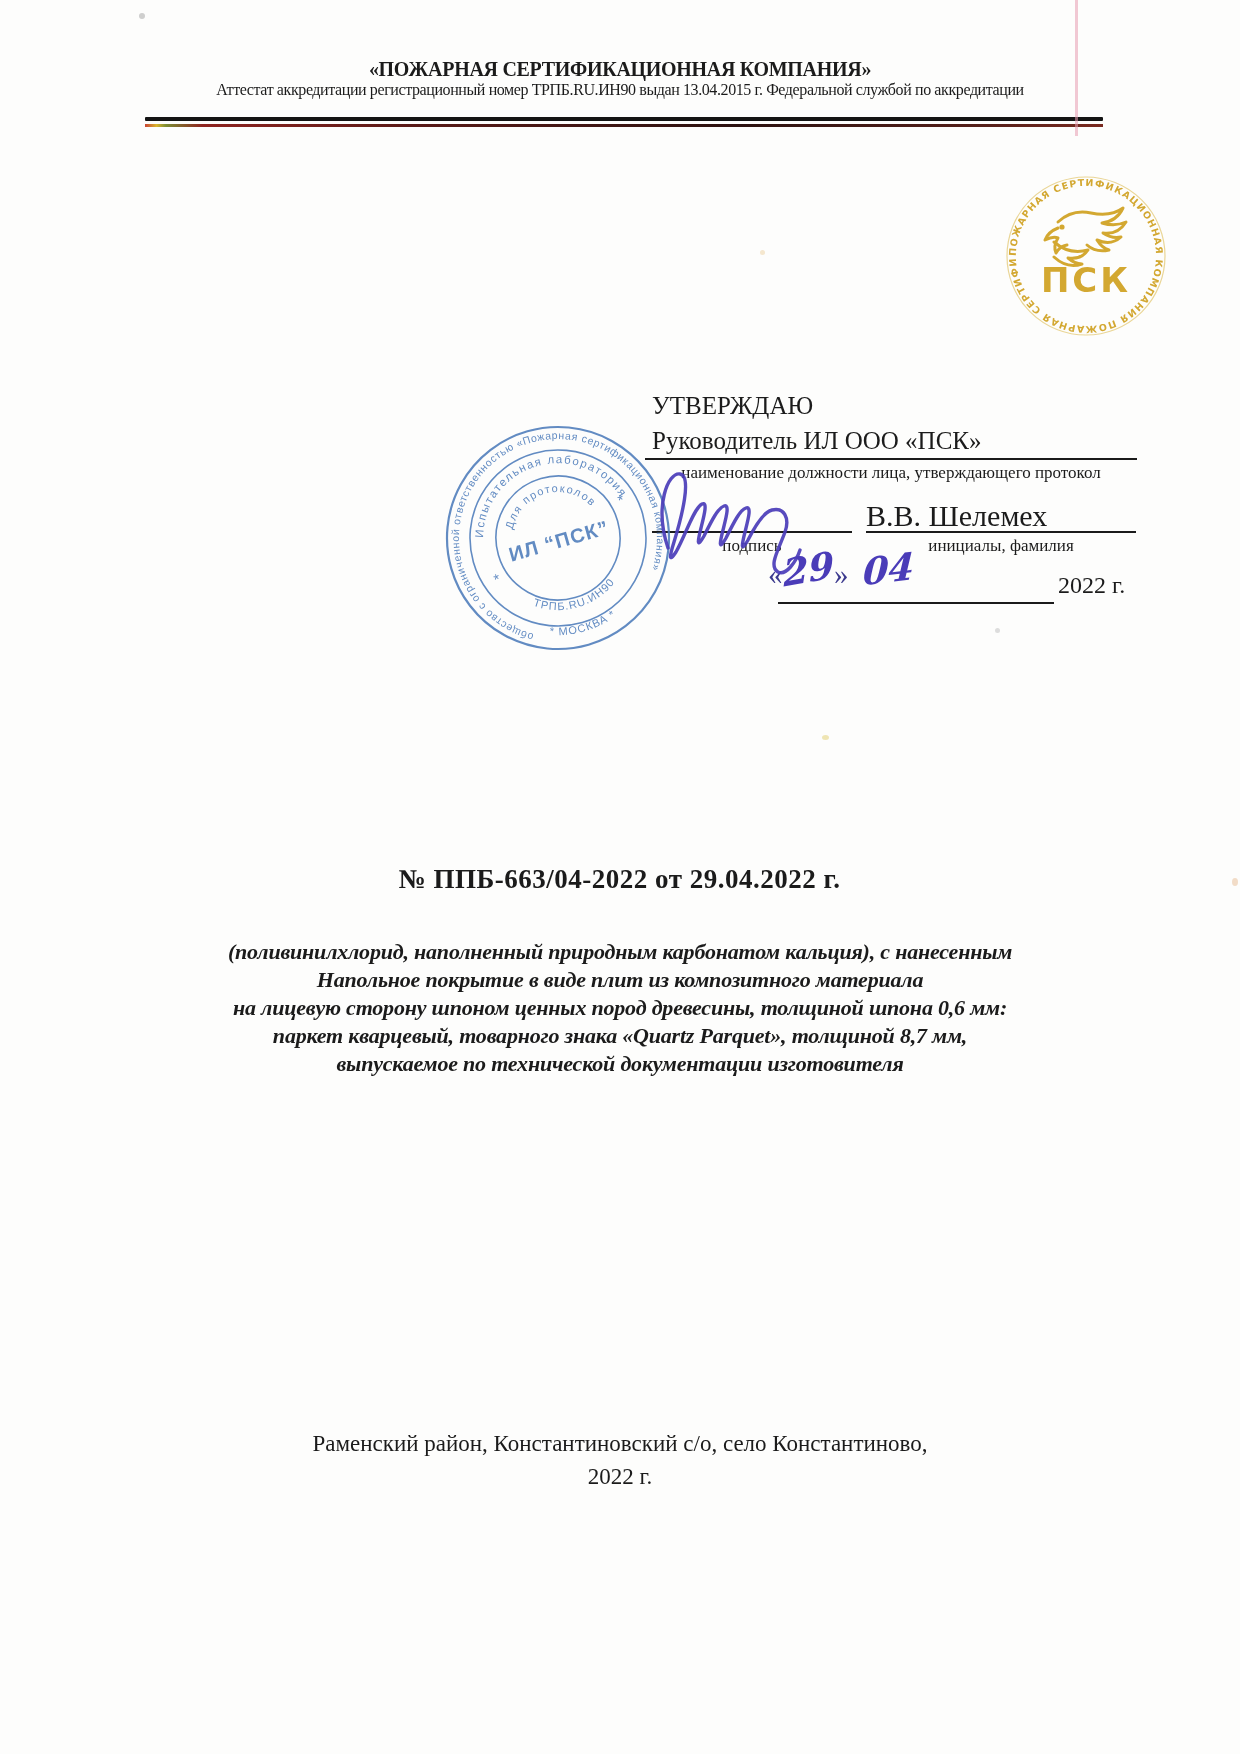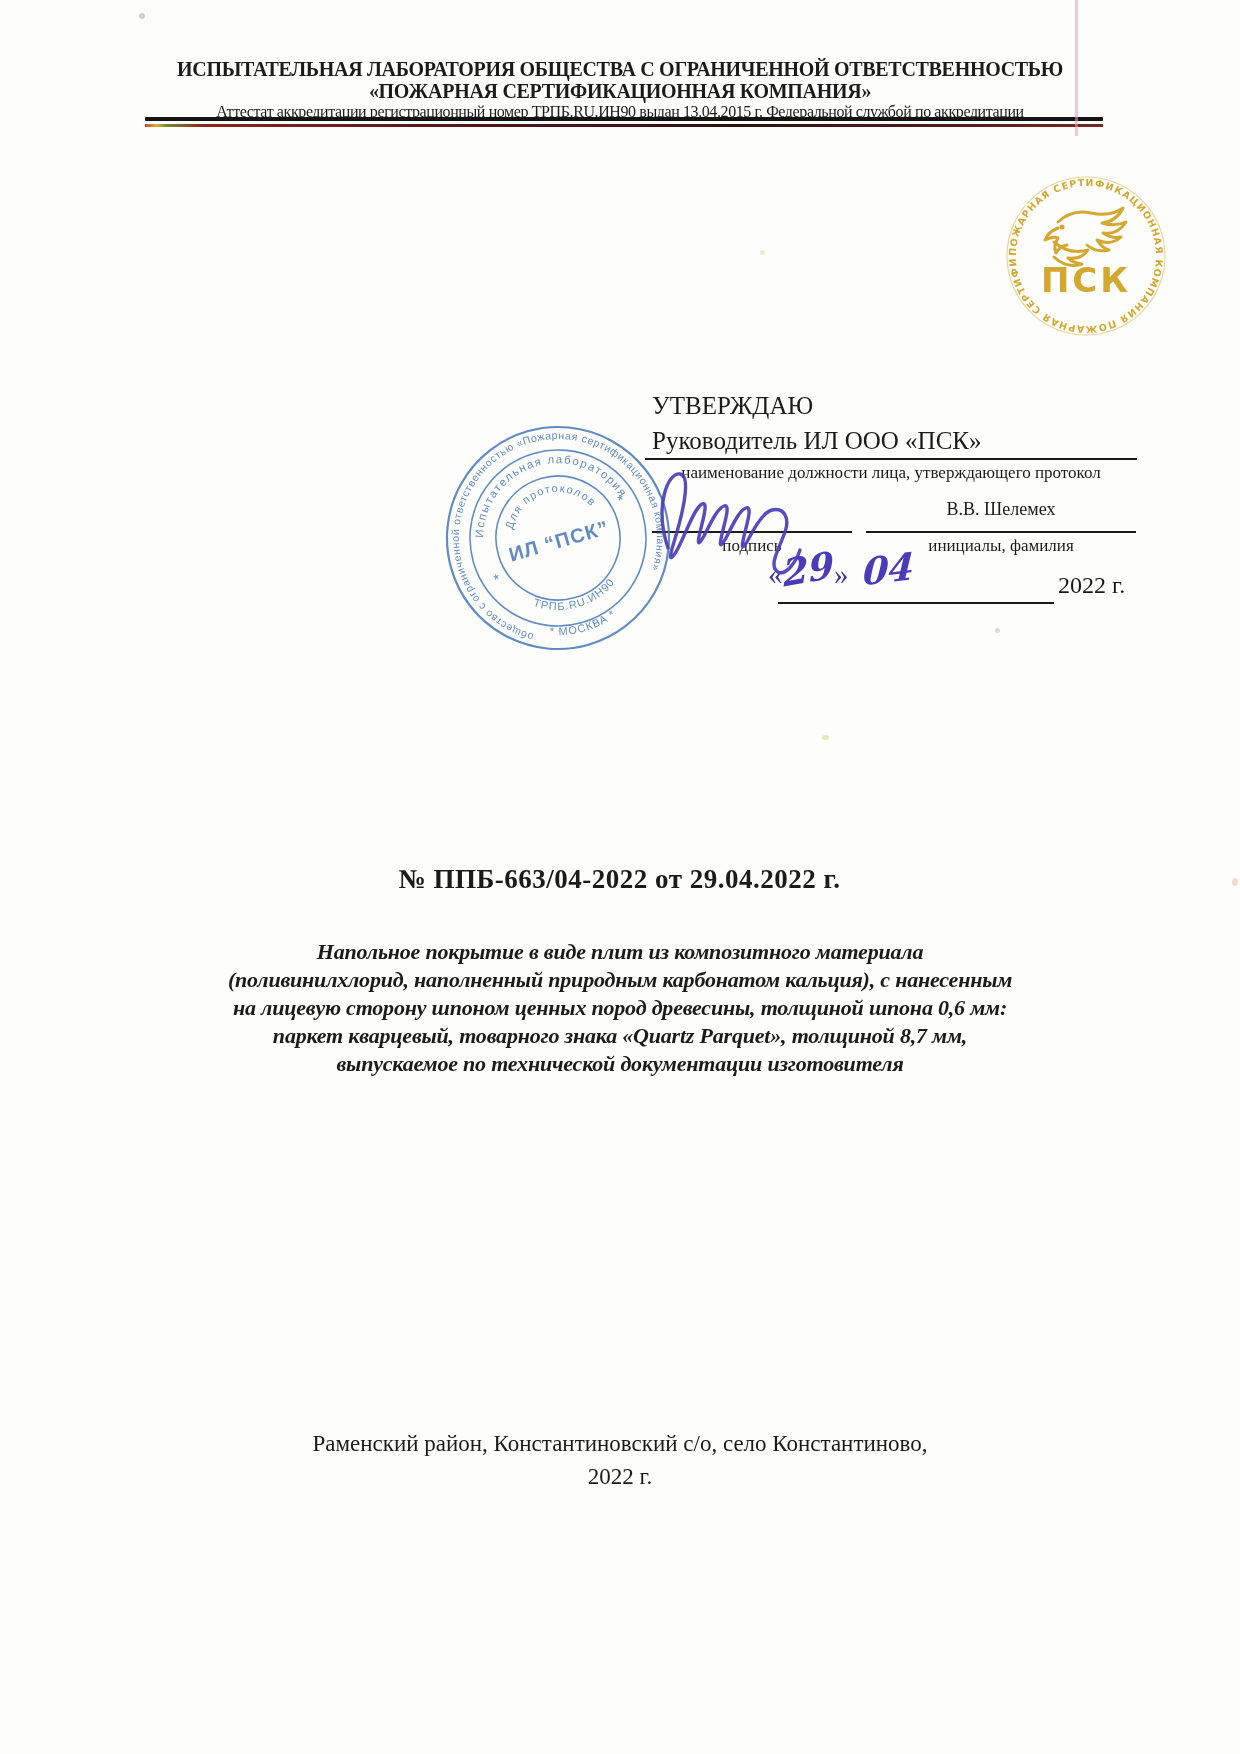--- a/index.html
+++ b/index.html
@@ -20,21 +20,21 @@
   .rule-black{left:145px;width:958px;top:117px;height:4px;background:#141414;border-radius:1px;}
   .rule-color{left:145px;width:958px;top:124px;height:3px;
     background:linear-gradient(90deg,#c94336 0%,#d9b52c 1.2%,#7b8c33 2.2%,#8f2420 6%,#5a1a17 28%,#2c1210 62%,#57201a 88%,#7a2a20 100%);}
   
   .approve-heading{left:652px;top:392px;font-size:25px;}
   .approve-position{left:652px;top:427px;font-size:25px;}
   .pos-underline{left:645px;top:458px;width:492px;height:2px;background:#1b1b1b;}
   .pos-caption{left:645px;width:492px;top:463px;text-align:center;font-size:17px;}
   .sig-line{left:652px;top:531px;width:200px;height:2px;background:#1b1b1b;}
   .sig-caption{left:652px;width:200px;top:536px;text-align:center;font-size:17px;}
-  .name-text{left:866px;width:270px;top:499px;text-align:center;font-size:18px;}
+  .name-text{left:866px;width:270px;top:499px;text-align:left;font-size:30px;}
   .name-line{left:866px;top:531px;width:270px;height:2px;background:#1b1b1b;}
   .name-caption{left:866px;width:270px;top:536px;text-align:center;font-size:17px;}
   .date-row{left:768px;top:551px;font-size:28px;white-space:nowrap;}
   .q{color:#3c3a8e;font-size:29px;vertical-align:-2px;}
   .hand{display:inline-block;font-family:"DejaVu Serif",serif;font-style:italic;font-weight:bold;
         color:#4a3cb8;font-size:37px;transform:rotate(-10deg) skewX(-8deg);line-height:1;}
   .hand.m{transform:rotate(-7deg) skewX(-10deg);margin-left:14px;}
   .date-underline{left:778px;top:602px;width:276px;height:2px;background:#1b1b1b;}
   .date-year{left:1058px;top:572px;font-size:24px;}
   
@@ -55,21 +55,20 @@
   .speck.y2{left:1232px;top:878px;width:6px;height:8px;background:rgba(225,170,120,.4);}
   .speck.g2{left:995px;top:628px;width:5px;height:5px;background:rgba(150,150,150,.3);}
   .speck.y3{left:760px;top:250px;width:5px;height:5px;background:rgba(230,190,120,.35);}
 </style>
 </head>
 <body>
 
 <div class="page">
 
   <div class="abs doc-header">
-    <div class="hdr-l1">ИСПЫТАТЕЛЬНАЯ ЛАБОРАТОРИЯ ОБЩЕСТВА С ОГРАНИЧЕННОЙ ОТВЕТСТВЕННОСТЬЮ</div>
     <div class="hdr-l2">«ПОЖАРНАЯ СЕРТИФИКАЦИОННАЯ КОМПАНИЯ»</div>
     <div class="hdr-l3">Аттестат аккредитации регистрационный номер ТРПБ.RU.ИН90 выдан 13.04.2015 г. Федеральной службой по аккредитации</div>
   </div>
   <div class="abs rule-black"></div>
   <div class="abs rule-color"></div>
 
   <svg class="abs gold-seal" width="168" height="168" viewBox="0 0 168 168">
     <defs>
       <path id="seal-ring" d="M14,84 A70,70 0 1 1 154,84 A70,70 0 1 1 14,84"></path>
     </defs>
@@ -145,22 +144,22 @@
     <path d="M30,88 C16,46 30,12 42,14 C54,16 44,56 36,82 C32,95 30,104 38,92
              C48,74 56,48 64,44 C70,41 66,56 63,68 C60,80 58,90 66,76
              C74,60 80,48 86,46 C92,44 88,58 85,70 C82,82 80,92 88,78
              C96,62 102,50 108,48 C114,46 110,60 107,72 C104,84 102,94 110,80
              C118,64 126,52 134,50 C146,47 152,58 147,72 C141,89 130,106 140,112 C148,116 158,102 162,90" fill="none" stroke="#4a3cb8" stroke-width="3.4" stroke-linecap="round" opacity="0.92"></path>
   </svg>
 
   <div class="abs doc-number">№ ППБ-663/04-2022 от 29.04.2022 г.</div>
 
   <div class="abs doc-desc">
+    <div>(поливинилхлорид, наполненный природным карбонатом кальция), с нанесенным</div>
     <div>Напольное покрытие в виде плит из композитного материала</div>
-    <div>(поливинилхлорид, наполненный природным карбонатом кальция), с нанесенным</div>
     <div>на лицевую сторону шпоном ценных пород древесины, толщиной шпона 0,6 мм:</div>
     <div>паркет кварцевый, товарного знака «Quartz Parquet», толщиной 8,7 мм,</div>
     <div>выпускаемое по технической документации изготовителя</div>
   </div>
 
   <div class="abs doc-footer">
     <div>Раменский район, Константиновский с/о, село Константиново,</div>
     <div>2022 г.</div>
   </div>
 

